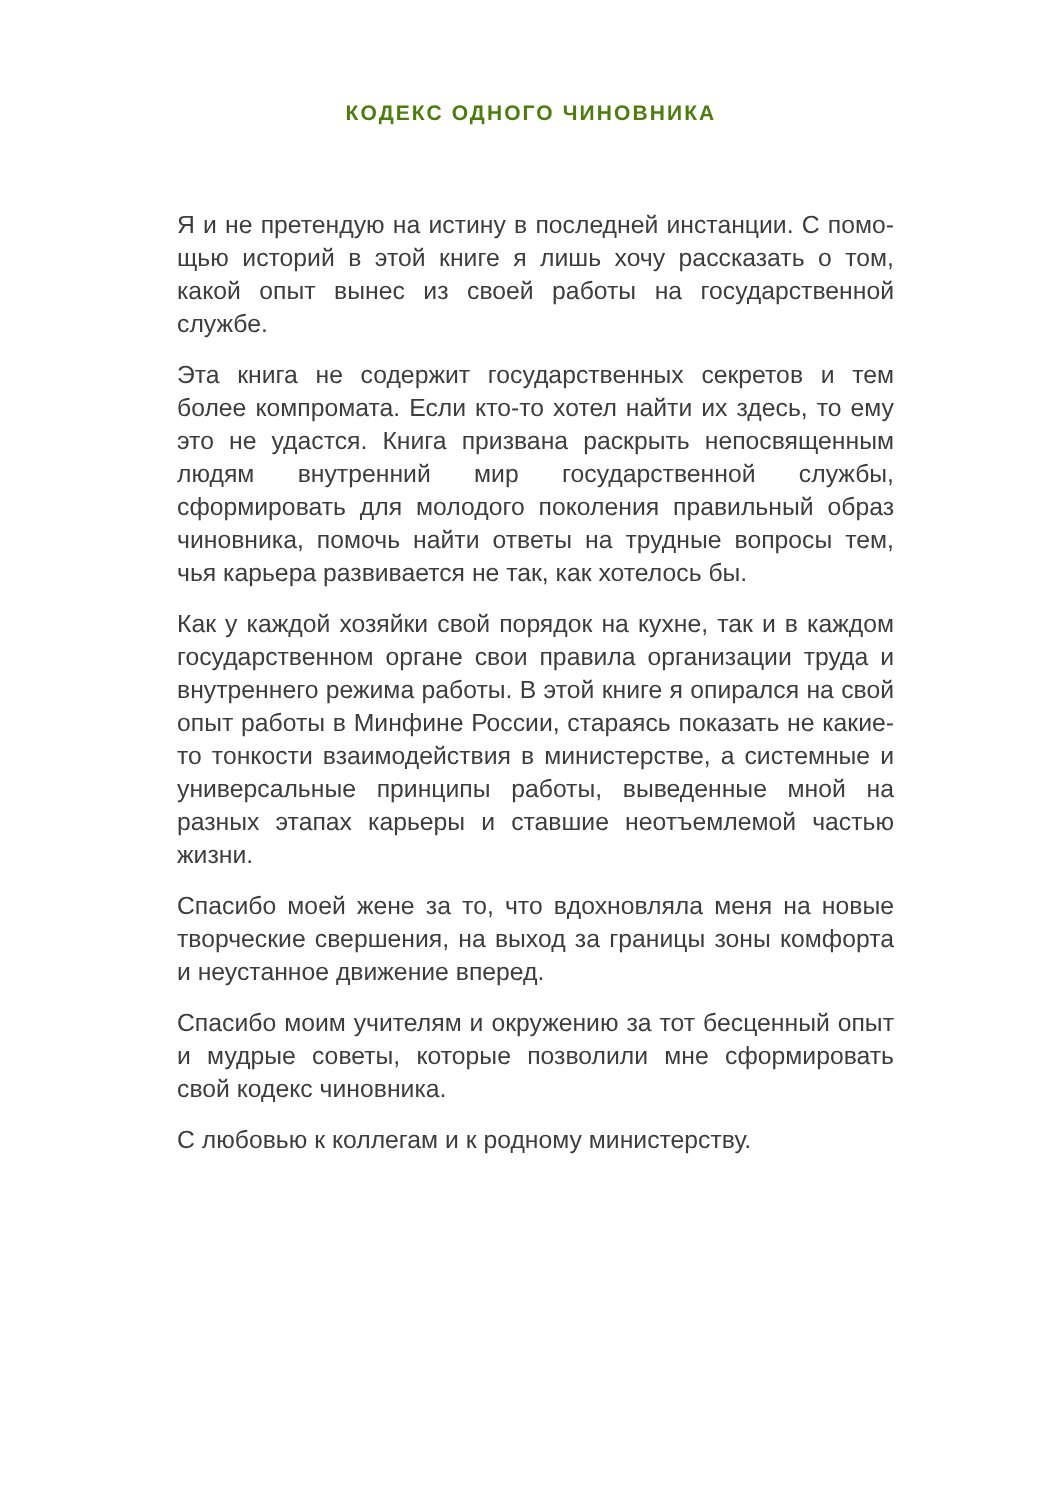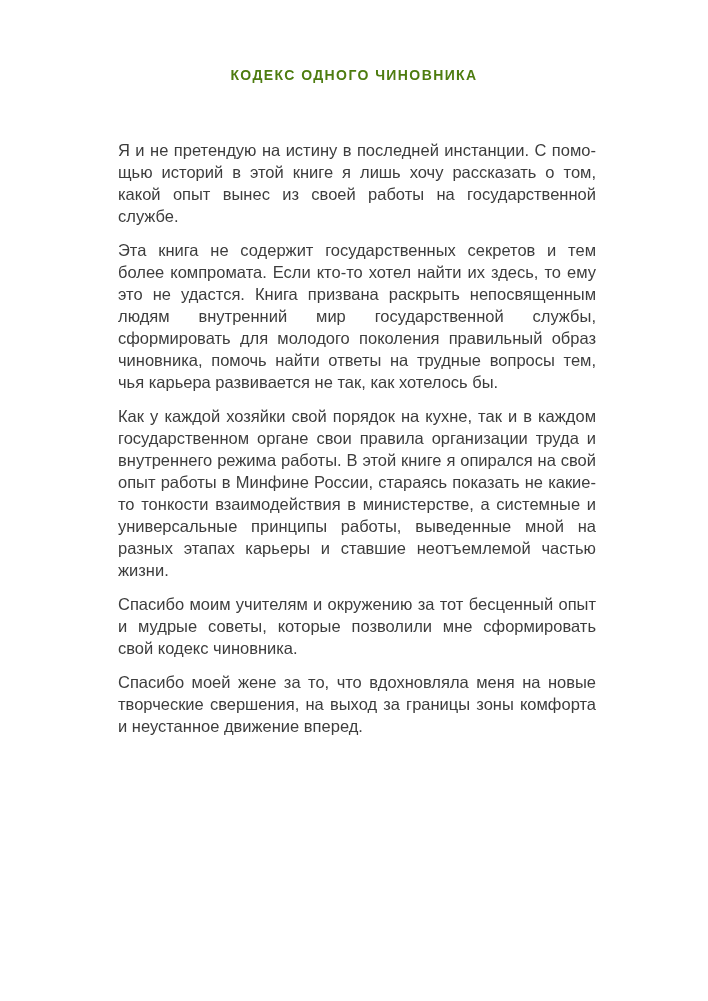--- a/index.html
+++ b/index.html
@@ -49,17 +49,18 @@
 <body>
 
 <div class="page">
 
   <div class="chapter-header">КОДЕКС ОДНОГО ЧИНОВНИКА</div>
 
   <div class="text-block">
     <p>Я и не претендую на истину в последней инстанции. С помо­щью историй в этой книге я лишь хочу рассказать о том, какой опыт вынес из своей работы на государственной службе.</p>
     <p>Эта книга не содержит государственных секретов и тем более компромата. Если кто-то хотел найти их здесь, то ему это не удастся. Книга призвана раскрыть непосвященным людям внутренний мир государственной службы, сформировать для молодого поколения правильный образ чиновника, помочь найти ответы на трудные вопросы тем, чья карьера развива­ется не так, как хотелось бы.</p>
     <p>Как у каждой хозяйки свой порядок на кухне, так и в каждом государственном органе свои правила организации труда и внутреннего режима работы. В этой книге я опирался на свой опыт работы в Минфине России, стараясь показать не какие-то тонкости взаимодействия в министерстве, а систем­ные и универсальные принципы работы, выведенные мной на разных этапах карьеры и ставшие неотъемлемой частью жизни.</p>
+    <p>Спасибо моей жене за то, что вдохновляла меня на новые творческие свершения, на выход за границы зоны комфорта и неустанное движение вперед.</p>
     <p>Спасибо моим учителям и окружению за тот бесценный опыт и мудрые советы, которые позволили мне сформировать свой кодекс чиновника.</p>
-    <p>Спасибо моей жене за то, что вдохновляла меня на новые творческие свершения, на выход за границы зоны комфорта и неустанное движение вперед.</p>
+    <p>С любовью к коллегам и к родному министерству.</p>
   </div>
 
 </div>
 
 </body></html>

